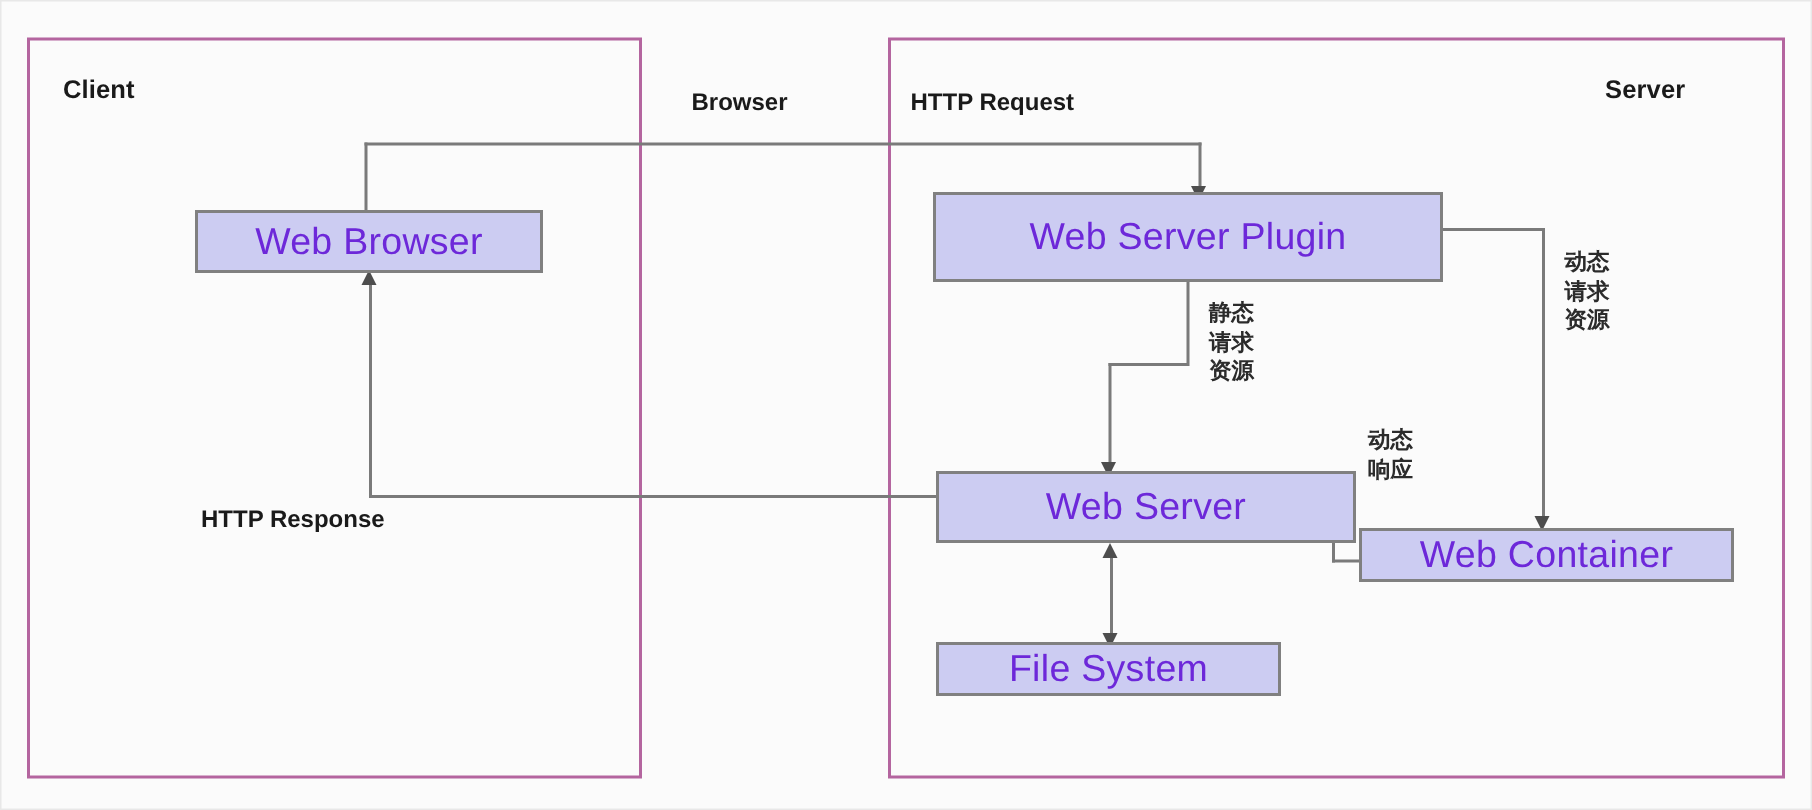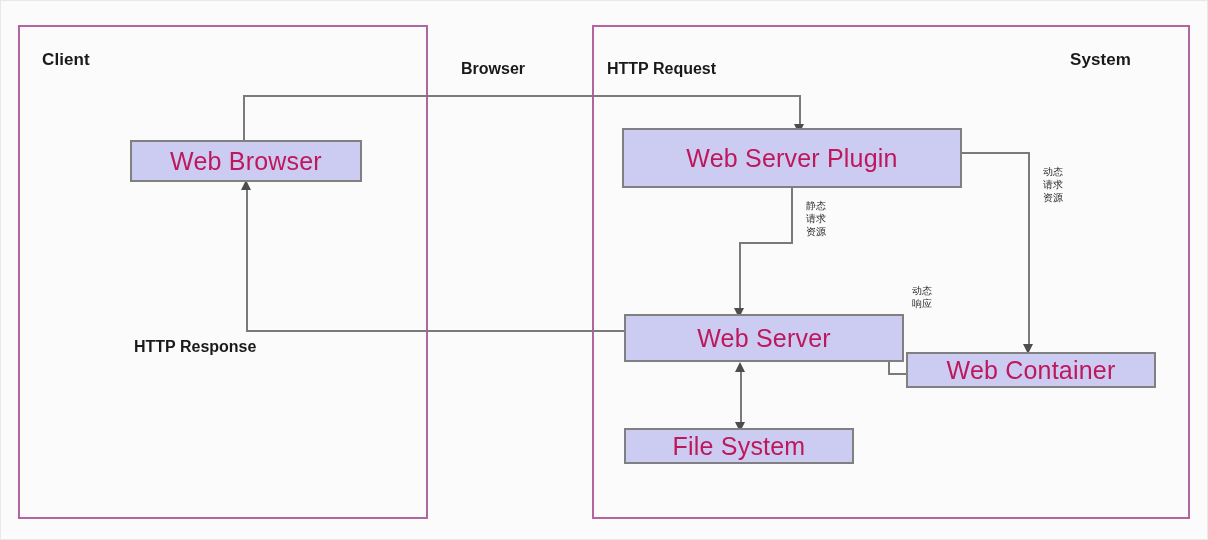--- a/index.html
+++ b/index.html
@@ -41,39 +41,39 @@
 
   
   .node {
     position: absolute;
     box-sizing: border-box;
     background: #ccccf2;
     border: 2px solid #808080;
     display: flex;
     align-items: center;
     justify-content: center;
-    color: #be185d;
+    color: #6d28d9;
     font-size: 25px;
     font-weight: normal;
     white-space: nowrap;
     letter-spacing: 0.2px;
   }
 
   
   .edge-label {
     position: absolute;
     font-size: 16px;
     font-weight: bold;
     color: #1a1a1a;
     white-space: nowrap;
   }
   .cjk-label {
     position: absolute;
-    font-size: 10px;
-    font-weight: normal;
+    font-size: 15px;
+    font-weight: bold;
     color: #2b2b2b;
     line-height: 1.30;
     white-space: nowrap;
     text-align: right;
   }
   .cjk-label span { display: block; }
 
   
   .hline {
     position: absolute;
@@ -107,21 +107,21 @@
 </style>
 </head>
 <body>
 
 <div id="canvas">
 
   <div class="zone" style="left:18px; top:25px; width:410px; height:494px;"></div>
   <div class="zone-label" style="left:42px; top:50px;">Client</div>
 
   <div class="zone" style="left:592px; top:25px; width:598px; height:494px;"></div>
-  <div class="zone-label" style="left:1070px; top:50px;">System</div>
+  <div class="zone-label" style="left:1070px; top:50px;">Server</div>
 
   <div class="edge-label" style="left:461px; top:60px;">Browser</div>
   <div class="edge-label" style="left:607px; top:60px;">HTTP Request</div>
   <div class="edge-label" style="left:134px; top:338px;">HTTP Response</div>
 
   <div class="vline" style="left:243px; top:95px; height:46px;"></div>
 
   <div class="hline" style="left:243px; top:95px; width:558px;"></div>
 
   <div class="vline" style="left:799px; top:95px; height:33px;"></div>

